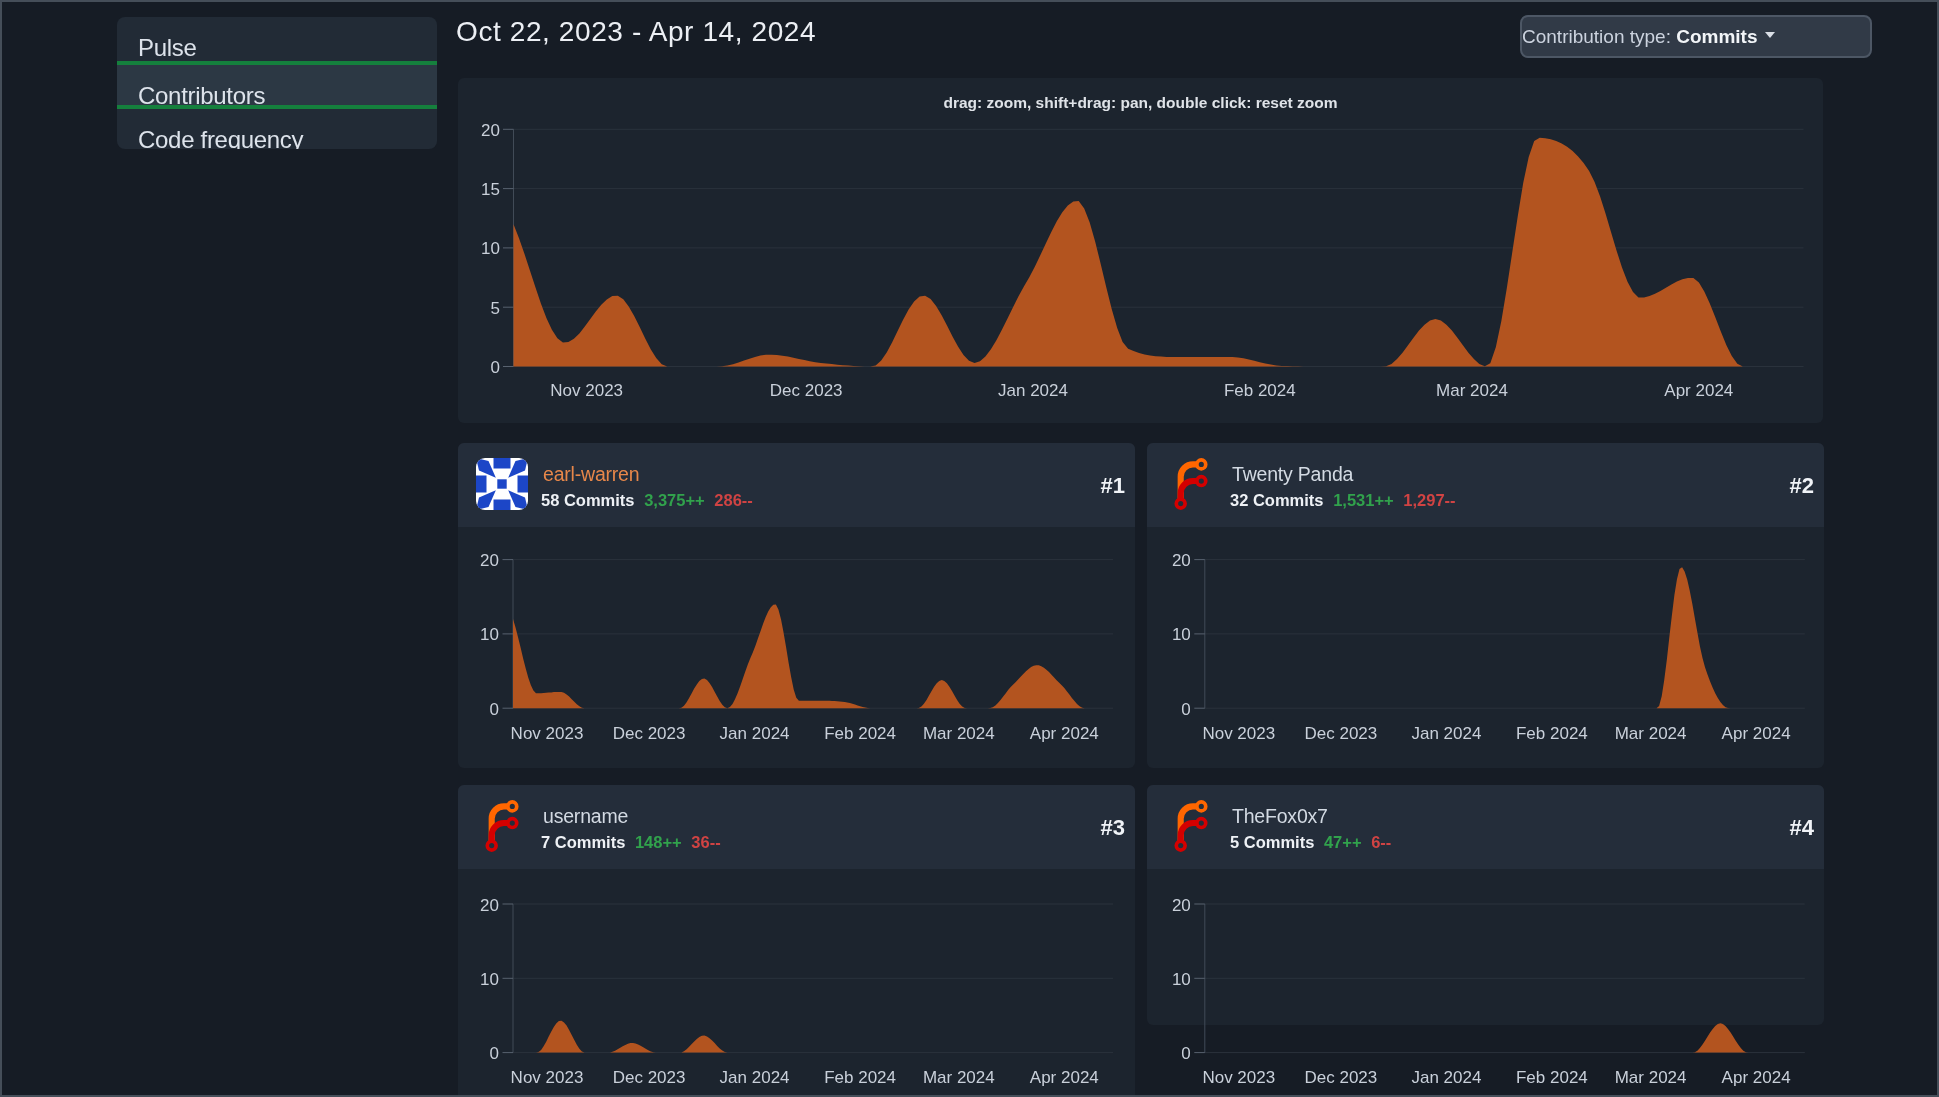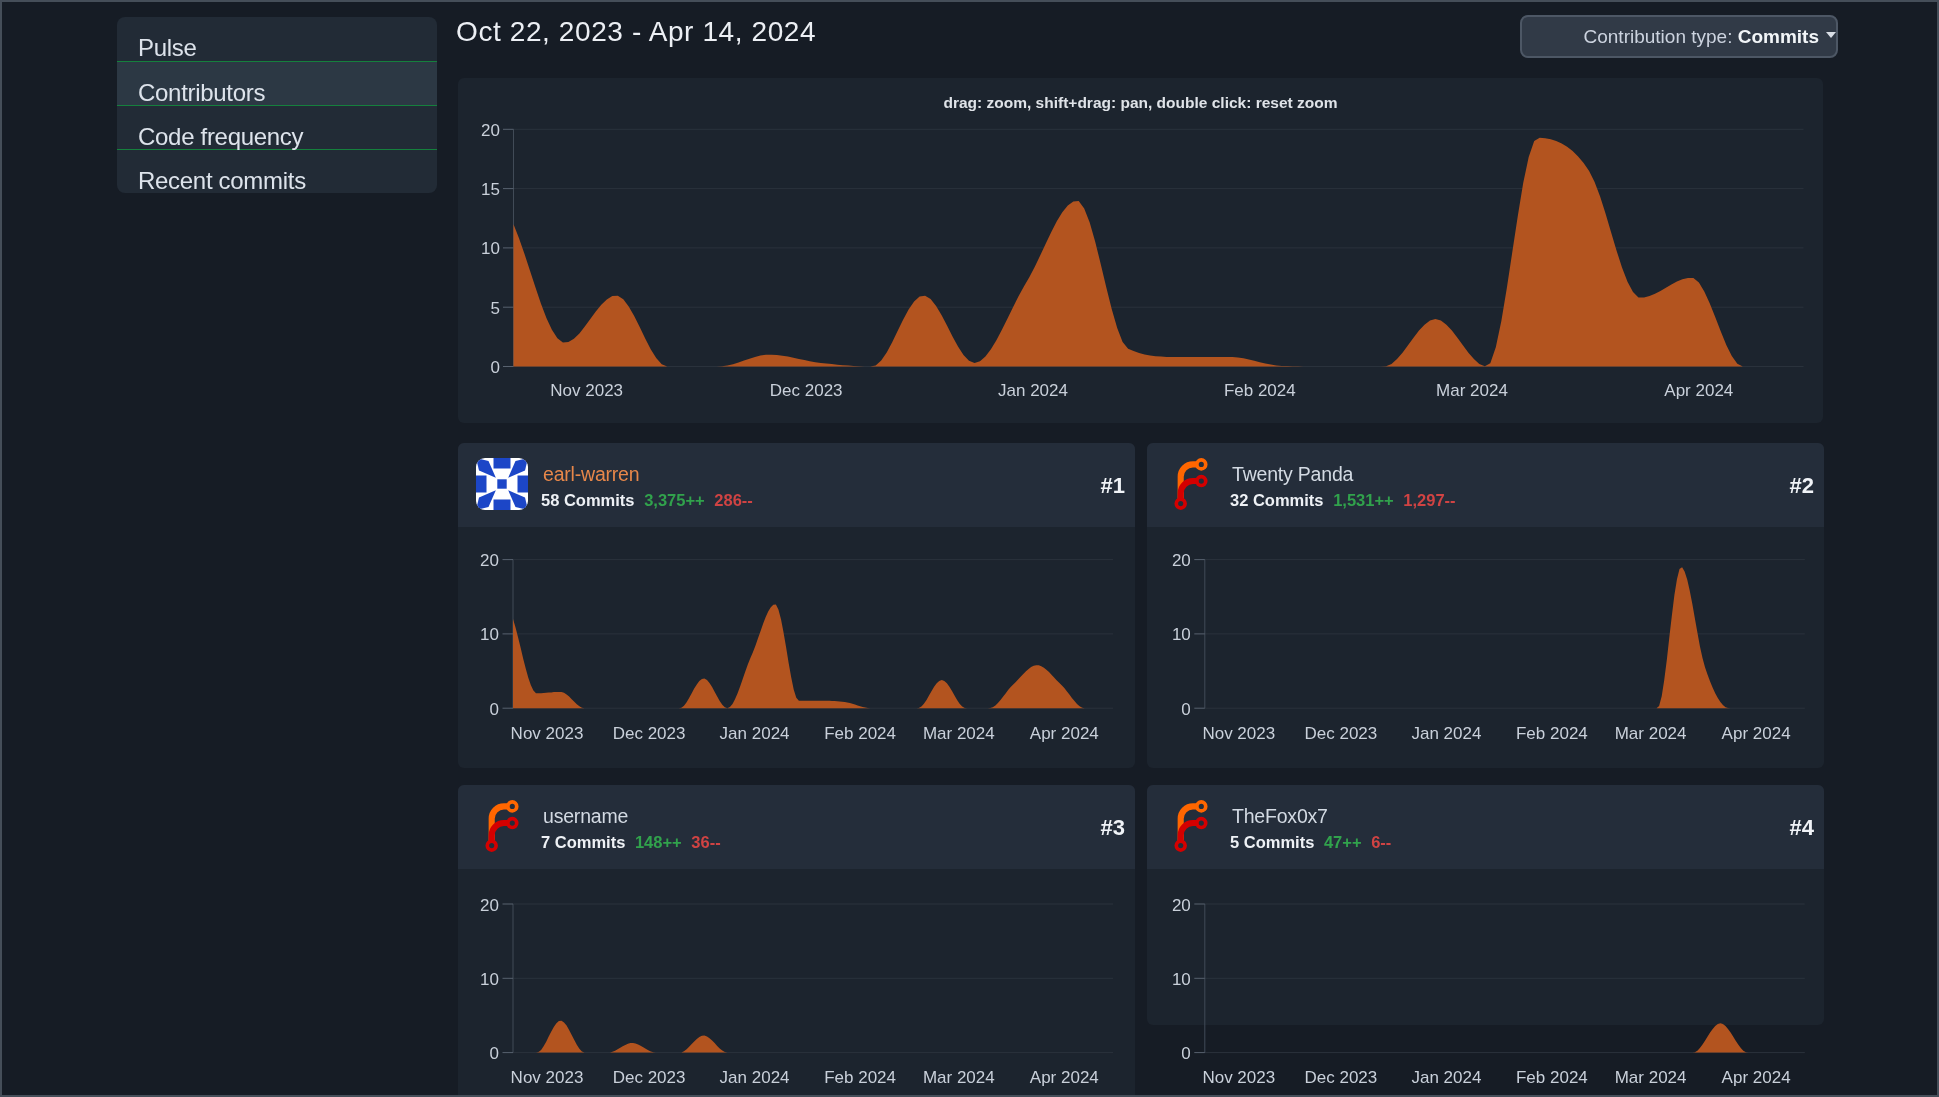--- a/index.html
+++ b/index.html
@@ -4,26 +4,26 @@
 <style>
   html,body{margin:0;padding:0;}
   body{
     width:1939px;height:1097px;position:relative;overflow:hidden;
     background:#161c25;
     font-family:"Liberation Sans",sans-serif;
   }
   #frame{position:absolute;left:0;top:0;right:0;bottom:0;border:2px solid #454e59;pointer-events:none;z-index:50;}
   .side{position:absolute;left:117px;top:17px;width:320px;border-radius:8px;overflow:hidden;}
   .side .item{height:44px;background:#222b36;color:#dde3eb;font-size:24px;line-height:61px;padding-left:21px;letter-spacing:-0.3px;box-sizing:border-box;}
-  .side .item + .item{border-top:1px solid #15803d;}
+  .side .item + .item{border-top:4px solid #15803d;}
   .side .sel{background:#2c3844;}
   #title{position:absolute;left:456px;top:16px;font-size:28px;letter-spacing:0.6px;color:#eceff4;}
-  #ddbtn{position:absolute;left:1520px;top:15px;width:318px;height:43px;box-sizing:border-box;
+  #ddbtn{position:absolute;left:1520px;top:15px;width:352px;height:43px;box-sizing:border-box;
     background:#313a47;border:2px solid #4d5765;border-radius:8px;
-    font-size:19px;color:#ccd3df;line-height:39px;text-align:right;}
+    font-size:19px;color:#ccd3df;line-height:39px;text-align:left;}
   #ddbtn b{color:#f2f5f8;}
   #ddbtn .caret{display:inline-block;width:0;height:0;border-left:5.5px solid transparent;border-right:5.5px solid transparent;border-top:6.5px solid #d9dee6;vertical-align:middle;margin-left:7px;margin-top:-5px;}
   .panel{position:absolute;background:#1c242e;border-radius:6px;}
   #mainpanel{left:458px;top:78px;width:1365px;height:345px;}
   #hint{position:absolute;left:458px;top:94px;width:1365px;text-align:center;font-size:15.5px;font-weight:bold;color:#dfe3e8;}
   .card{position:absolute;width:677px;background:#1c242e;border-radius:6px;overflow:hidden;}
   .card .hdr{height:84px;background:#242d3a;position:relative;}
   .avatar{position:absolute;left:18px;top:15px;width:52px;height:52px;}
   .cname{position:absolute;left:85px;top:20px;font-size:19.5px;letter-spacing:-0.2px;color:#d3dae3;}
   .cname.orange{color:#e7874a;}
@@ -35,21 +35,20 @@
   .rank{position:absolute;right:10px;top:30px;font-size:22px;font-weight:bold;color:#f0f3f7;}
   #csvg{position:absolute;left:0;top:0;z-index:10;}
 </style>
 </head>
 <body>
 <div id="frame"></div>
 <div class="side">
   <div class="item">Pulse</div>
   <div class="item sel">Contributors</div>
   <div class="item">Code frequency</div>
-  <div class="item">Recent commits</div>
 </div>
 <div id="title">Oct 22, 2023 - Apr 14, 2024</div>
 <div id="ddbtn">Contribution type: <b>Commits</b><span class="caret"></span></div>
 <div class="panel" id="mainpanel"></div>
 <div id="hint">drag: zoom, shift+drag: pan, double click: reset zoom</div>
 
 <div class="card" id="card1" style="left:458px;top:443px;height:325px;">
   <div class="hdr">
     <svg class="avatar" viewBox="0 0 52 52">
       <defs>

